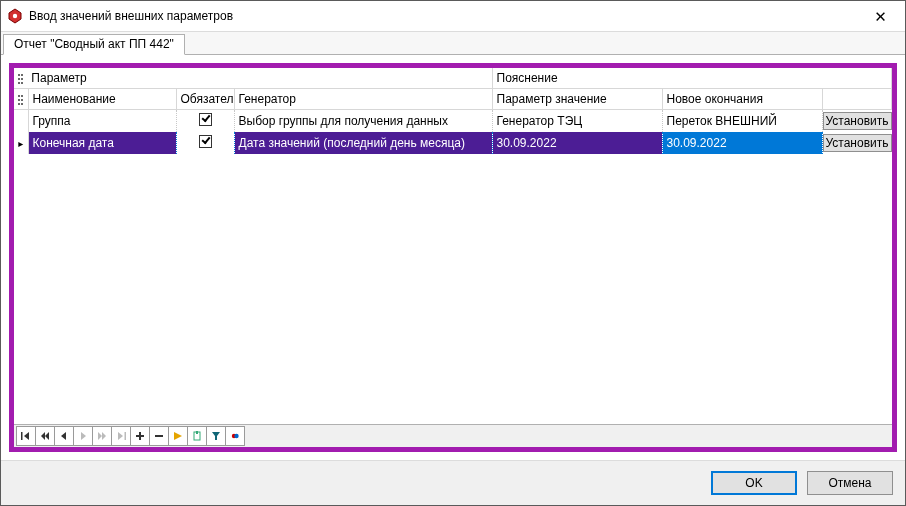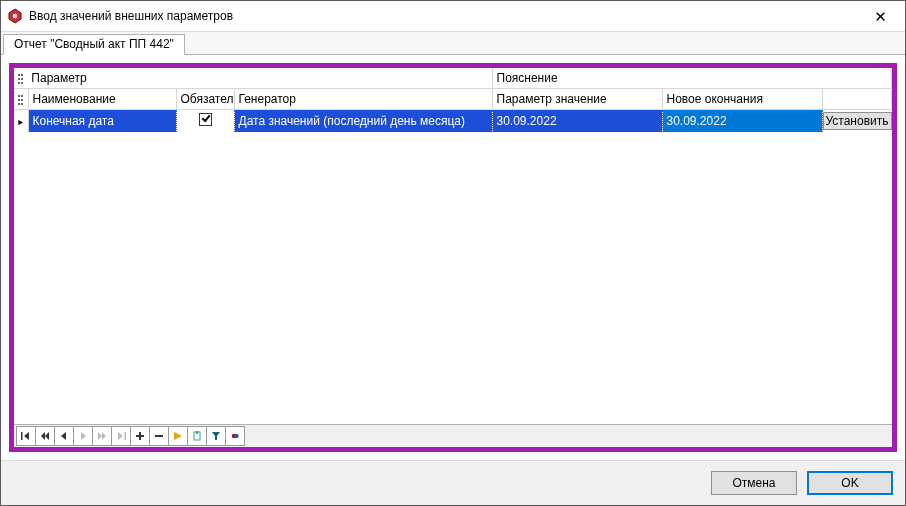--- a/index.html
+++ b/index.html
@@ -166,21 +166,21 @@
     height: 18px;
     border: 1px solid #8f8f8f;
     background: #e1e1e1;
     font-size: 12px;
     padding: 0;
     line-height: 16px;
     display: block;
     text-align: center;
   }
   tr.sel td {
-    background: #1d4ed8;
+    background: #4c1d95;
     color: #ffffff;
     border-right-color: #0078d7;
   }
   tr.sel td.indicator { background: #ffffff; color: #000; border-right: 1px solid #d7d7d7; }
   tr.sel td.check { background: #ffffff; }
   tr.sel td.btncell { background: #ffffff; color: #000; }
   tr.sel td.newval {
     background: #0078d7;
   }
   tr.sel .indicator .arrow::before {
@@ -291,20 +291,31 @@
           </th>
           <th>Наименование</th>
           <th>Обязательный</th>
           <th>Генератор</th>
           <th>Параметр значение</th>
           <th>Новое окончания</th>
           <th></th>
         </tr>
         </tbody>
           <tbody id="grid-rows">
+            <tr>
+              <td class="indicator"></td>
+              <td>Группа</td>
+              <td class="check"><span class="box checked"></span></td>
+              <td>Выбор группы для получения данных</td>
+              <td>Генератор ТЭЦ</td>
+              <td class="newval">Переток ВНЕШНИЙ</td>
+              <td class="btncell">
+                <button class="set-btn">Установить</button>
+              </td>
+            </tr>
             <tr class="sel">
               <td class="indicator"><span class="arrow"></span></td>
               <td>Конечная дата</td>
               <td class="check"><span class="box checked"></span></td>
               <td>Дата значений (последний день месяца)</td>
               <td>30.09.2022</td>
               <td class="newval">30.09.2022</td>
               <td class="btncell">
                 <button class="set-btn">Установить</button>
               </td>
@@ -379,17 +390,17 @@
             <svg viewBox="0 0 10 10">
               <circle cx="4" cy="5" r="2.2" fill="#c00"></circle>
               <circle cx="6.5" cy="5" r="2.2" fill="#06c"></circle>
             </svg>
           </div>
       </div>
     </div>
   </div>
 
   <div class="footer">
+    <button class="dlgbtn default">OK</button>
     <button class="dlgbtn">Отмена</button>
-    <button class="dlgbtn default">OK</button>
   </div>
 
 </div>
 
 </body></html>

